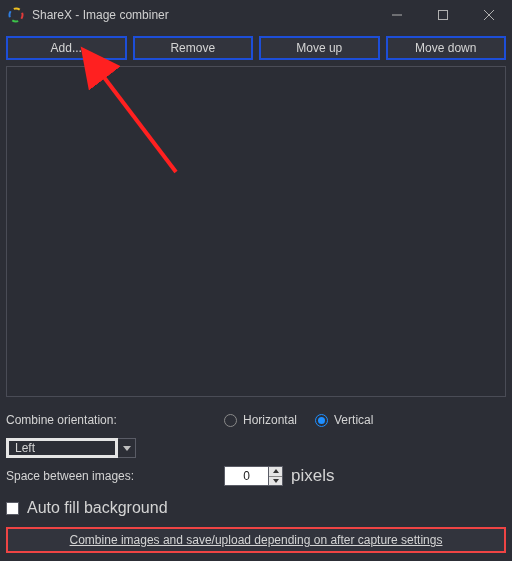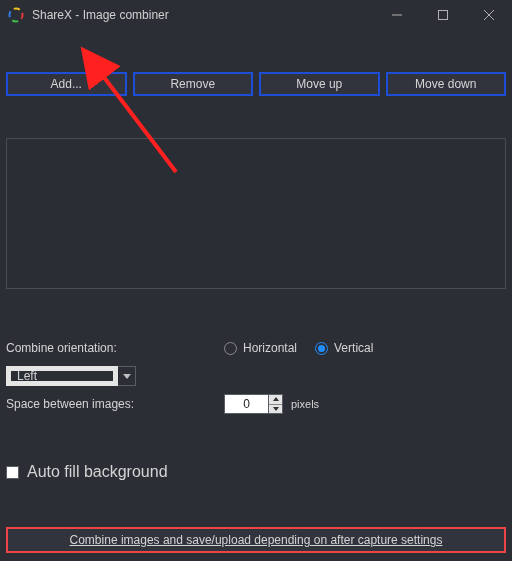--- a/index.html
+++ b/index.html
@@ -1,17 +1,17 @@
 <!DOCTYPE html>
 <html><head>
 <meta charset="utf-8">
 <style>
   * { box-sizing: border-box; margin: 0; padding: 0; font-family: "Segoe UI", Tahoma, sans-serif; }
   html, body { width: 512px; height: 561px; background: #2c2e36; color: #d8d8d8; font-size: 12px; overflow: hidden; }
-  .win { width: 512px; height: 561px; background: #2c2e36; display: flex; flex-direction: column; gap: 36px; }
+  .win { width: 512px; height: 561px; background: #2c2e36; display: flex; flex-direction: column; }
 
   
   .titlebar { height: 30px; display: flex; align-items: center; padding: 0 0 0 8px; background: #2c2e36; }
   .app-icon { width: 16px; height: 16px; margin-right: 8px; position: relative; }
   .app-icon svg { display:block; }
   .title-text { color: #d0d0d0; font-size: 12px; }
   .win-controls { margin-left: auto; display: flex; }
   .win-btn { width: 46px; height: 30px; display:flex; align-items:center; justify-content:center; color:#b0b0b0; }
   .win-btn svg { pointer-events:none; }
 
@@ -28,32 +28,32 @@
   .row { display:flex; align-items:center; height:26px; margin-bottom:2px; }
   .label { width: 218px; color:#d4d4d4; font-size:12px; }
   .radios { display:flex; align-items:center; gap:18px; }
   .radio { display:flex; align-items:center; gap:6px; color:#d4d4d4; font-size:12px; }
   .radio-outer { width:13px; height:13px; border-radius:50%; border:1px solid #8a8a8a; background:#2c2e36; display:flex; align-items:center; justify-content:center; }
   .radio-outer.checked { border-color:#1f8fff; }
   .radio-inner { width:7px; height:7px; border-radius:50%; background:#1f8fff; display:none; }
   .radio-outer.checked .radio-inner { display:block; }
 
   .select-wrap { display:flex; }
-  .select { width:112px; height:20px; background:#2c2e36; border:5px solid #e5e5e5; color:#d4d4d4; font-size:12px; padding: 0 6px; display:flex; align-items:center; }
+  .select { width:112px; height:20px; background:#2c2e36; border:3px solid #e5e5e5; color:#d4d4d4; font-size:12px; padding: 0 6px; display:flex; align-items:center; }
   .select-btn { width:18px; height:20px; background:#2c2e36; border:1px solid #5a5c66; border-left:none; display:flex; align-items:center; justify-content:center; }
   .tri-down { width:0; height:0; border-left:4px solid transparent; border-right:4px solid transparent; border-top:5px solid #bfbfbf; }
 
   .numwrap { display:flex; align-items:center; }
   .numbox { width:44px; height:20px; background:#fff; color:#222; border:1px solid #5a5c66; text-align:center; font-size:12px; display:flex; align-items:center; justify-content:center; border-right:none;}
   .spin { width:15px; height:20px; display:flex; flex-direction:column; border:1px solid #5a5c66; }
   .spin-btn { flex:1; background:#e5e5e5; display:flex; align-items:center; justify-content:center; }
   .spin-btn + .spin-btn { border-top:1px solid #888; }
   .tri-up-sm { width:0; height:0; border-left:3px solid transparent; border-right:3px solid transparent; border-bottom:4px solid #333; }
   .tri-dn-sm { width:0; height:0; border-left:3px solid transparent; border-right:3px solid transparent; border-top:4px solid #333; }
-  .unit { margin-left:8px; color:#d4d4d4; font-size:11px; }
+  .unit { margin-left:8px; color:#d4d4d4; font-size:17px; }
 
   .check-row { display:flex; align-items:center; padding: 8px 6px 8px 6px; gap:8px; }
   .chk { width:13px; height:13px; background:#fff; border:1px solid #5a5c66; }
   .chk-label { color:#d4d4d4; font-size:16px; }
 
   .combine-btn { margin: 2px 6px 8px 6px; height:26px; background:#32343d; border:2px solid #ef4444; color:#d4d4d4; font-size:12px; display:flex; align-items:center; justify-content:center; cursor:pointer;text-decoration:underline; }
 
   
   .arrow-svg { position:absolute; left:0; top:0; pointer-events:none; }
 </style>

